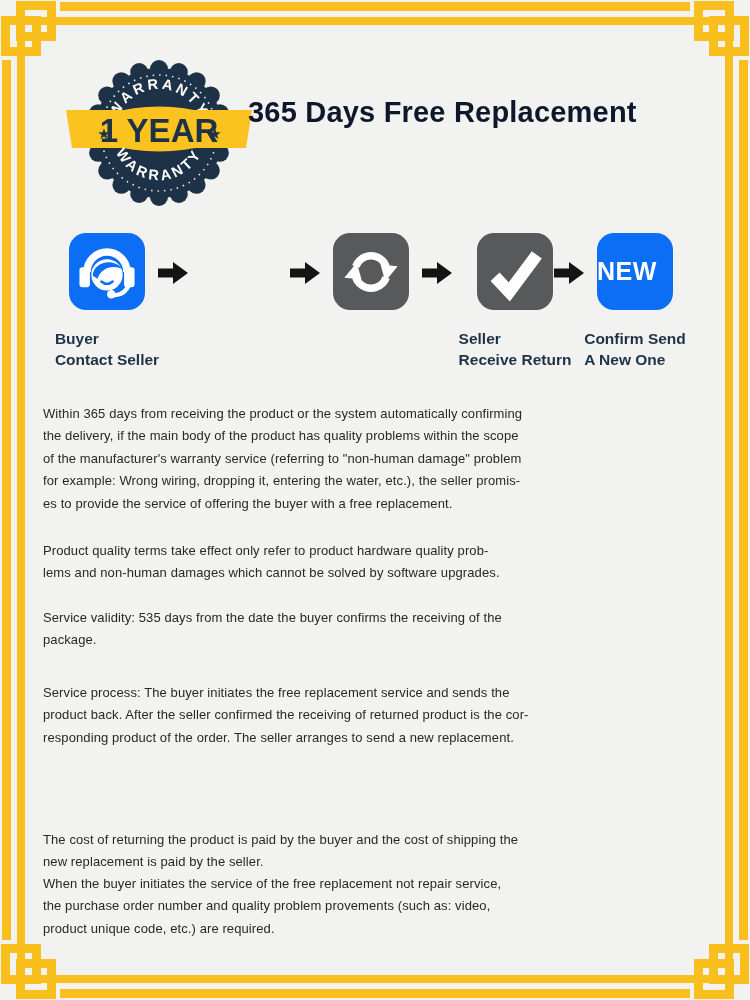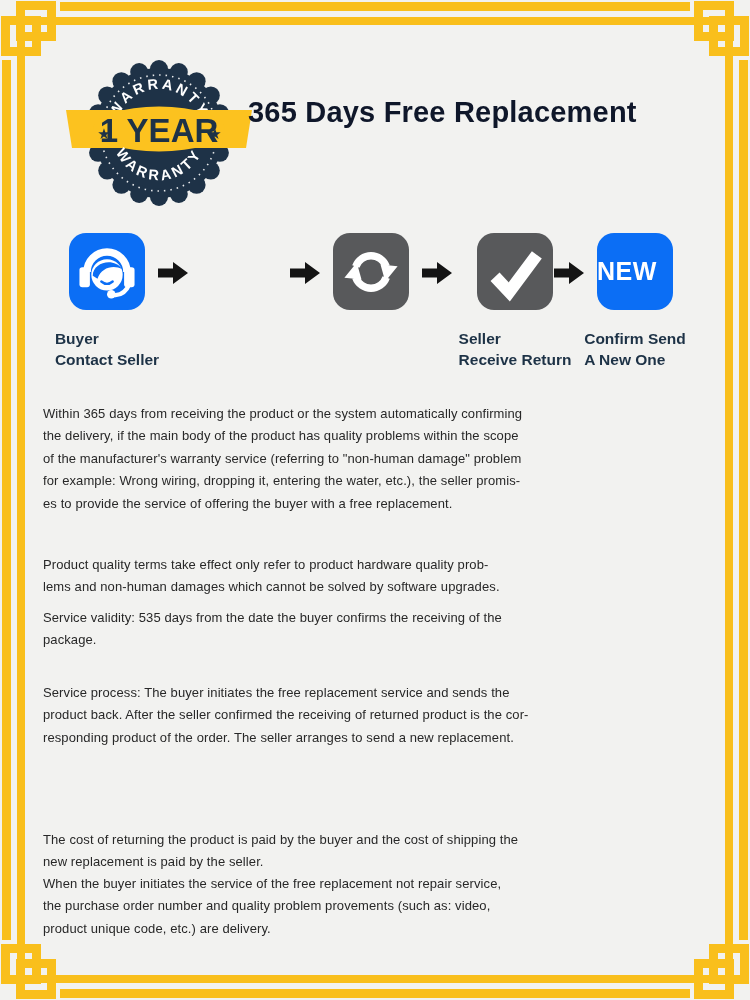--- a/index.html
+++ b/index.html
@@ -46,21 +46,21 @@
   }
   .new-text{color:#fff;font-weight:bold;font-size:25px;letter-spacing:.5px;}
   .flow-arrow{position:absolute;top:29px;width:30px;height:22px;}
 
   
   .para{
     position:absolute;left:43px;width:672px;
     font-size:13px;line-height:22.4px;color:#282828;
     white-space:pre-line;letter-spacing:.1px;
   }
-  .p0{top:403px;} .p1{top:540px;margin-top:14px;} .p2{top:607px;}
+  .p0{top:403px;} .p1{top:540px;} .p2{top:607px;}
   .p3{top:682px;} .p4{top:829px;} .p5{top:873px;}
 </style>
 </head>
 <body>
 
 <div class="frame-line fl-top-outer"></div>
 <div class="frame-line fl-top-inner"></div>
 <div class="frame-line fl-bottom-outer"></div>
 <div class="frame-line fl-bottom-inner"></div>
 <div class="frame-line fl-left-outer"></div>
@@ -261,13 +261,13 @@
 lems and non-human damages which cannot be solved by software upgrades.</div>
 <div class="para p2">Service validity: 535 days from the date the buyer confirms the receiving of the
 package.</div>
 <div class="para p3">Service process: The buyer initiates the free replacement service and sends the
 product back. After the seller confirmed the receiving of returned product is the cor-
 responding product of the order.  The seller arranges to send a new replacement.</div>
 <div class="para p4">The cost of returning the product is paid by the buyer and the cost of shipping the
 new replacement is paid by the seller.</div>
 <div class="para p5">When the buyer initiates the service of the free replacement not repair service,
 the purchase order number and quality problem provements (such as: video,
-product unique code, etc.) are delivery.</div>
+product unique code, etc.) are required.</div>
 
 </body></html>

